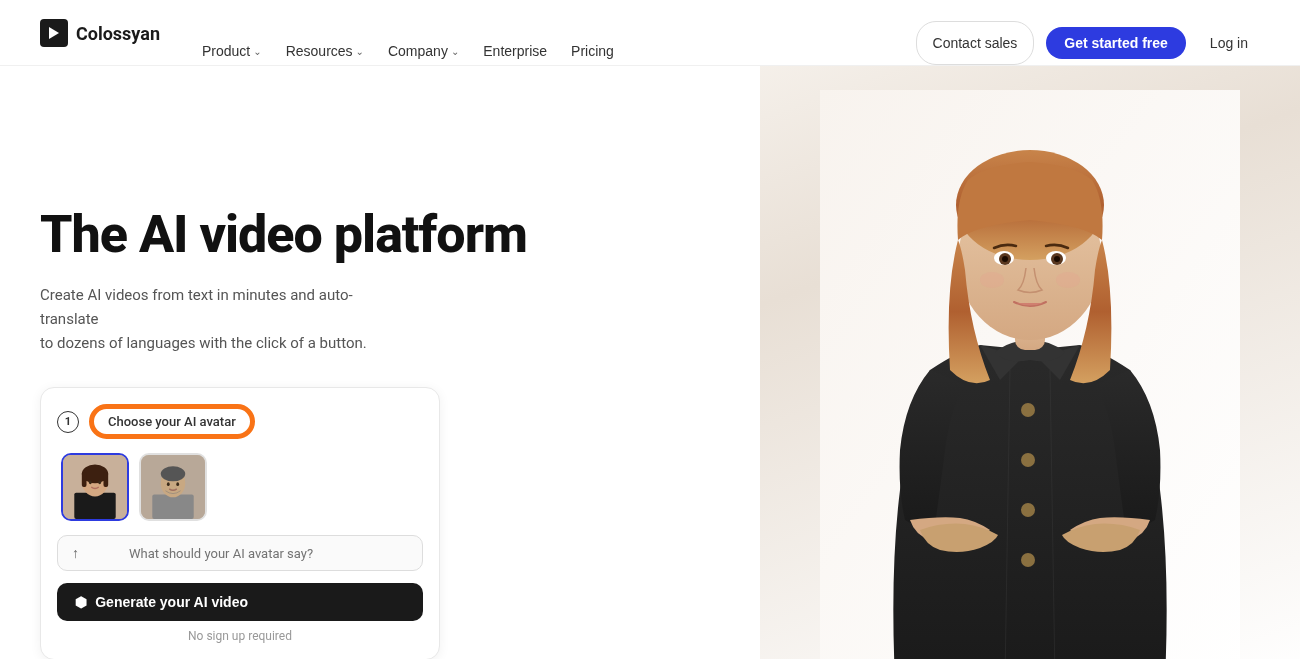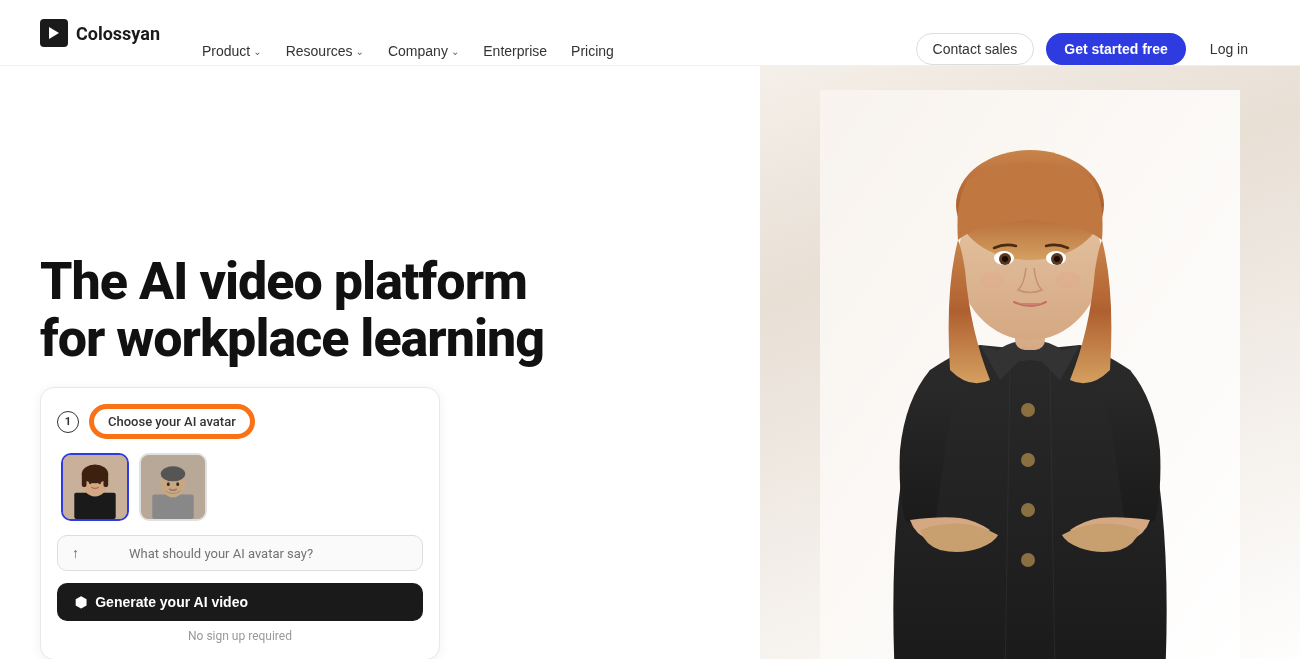--- a/index.html
+++ b/index.html
@@ -21,21 +21,21 @@
     .nav-links { display: flex; align-items: center; gap: 4px; margin-top: 36px; }
     .nav-item {
       display: flex; align-items: center; gap: 3px;
       padding: 6px 10px; border-radius: 6px; cursor: pointer;
       font-size: 14px; color: #333; font-weight: 500; white-space: nowrap;
       background: none; border: none;
     }
     .nav-item .chevron { font-size: 10px; color: #666; }
     .navbar-right { display: flex; align-items: center; gap: 12px; }
     .btn-contact {
-      padding: 7px 16px; border: 1px solid #ddd; border-radius: 20px;
+      padding: 13px 16px; border: 1px solid #ddd; border-radius: 20px;
       background: #fff; font-size: 14px; cursor: pointer; color: #333; font-weight: 500;
     }
     .btn-started {
       padding: 8px 18px; border: none; border-radius: 20px;
       background: #2d3be0; color: #fff; font-size: 14px; font-weight: 600;
       cursor: pointer;
     }
     .btn-login {
       padding: 7px 12px; background: none; border: none;
       font-size: 14px; color: #333; cursor: pointer; font-weight: 500;
@@ -157,22 +157,25 @@
     <button class="btn-contact">Contact sales</button>
     <button class="btn-started">Get started free</button>
     <button class="btn-login">Log in</button>
   </div>
 </nav>
 
 <section class="hero">
   <div class="hero-left">
     <h1 class="hero-title">
       <span>The AI video platform</span><br>
-      <span>for workplace learning</span>
     </h1>
+    <p class="hero-subtitle">
+      <span>Create AI videos from text in minutes and auto-translate</span><br>
+      <span>to dozens of languages with the click of a button.</span>
+    </p>
 
     <div class="demo-card">
       <div class="demo-step-label">
         <div class="step-num">1</div>
         <div class="step-text-badge">Choose your AI avatar</div>
       </div>
       <div class="avatars-row">
         <div class="avatar-thumb selected">
           <svg class="avatar-svg" viewBox="0 0 68 68">
             <rect width="68" height="68" fill="#c8b09a"></rect>

